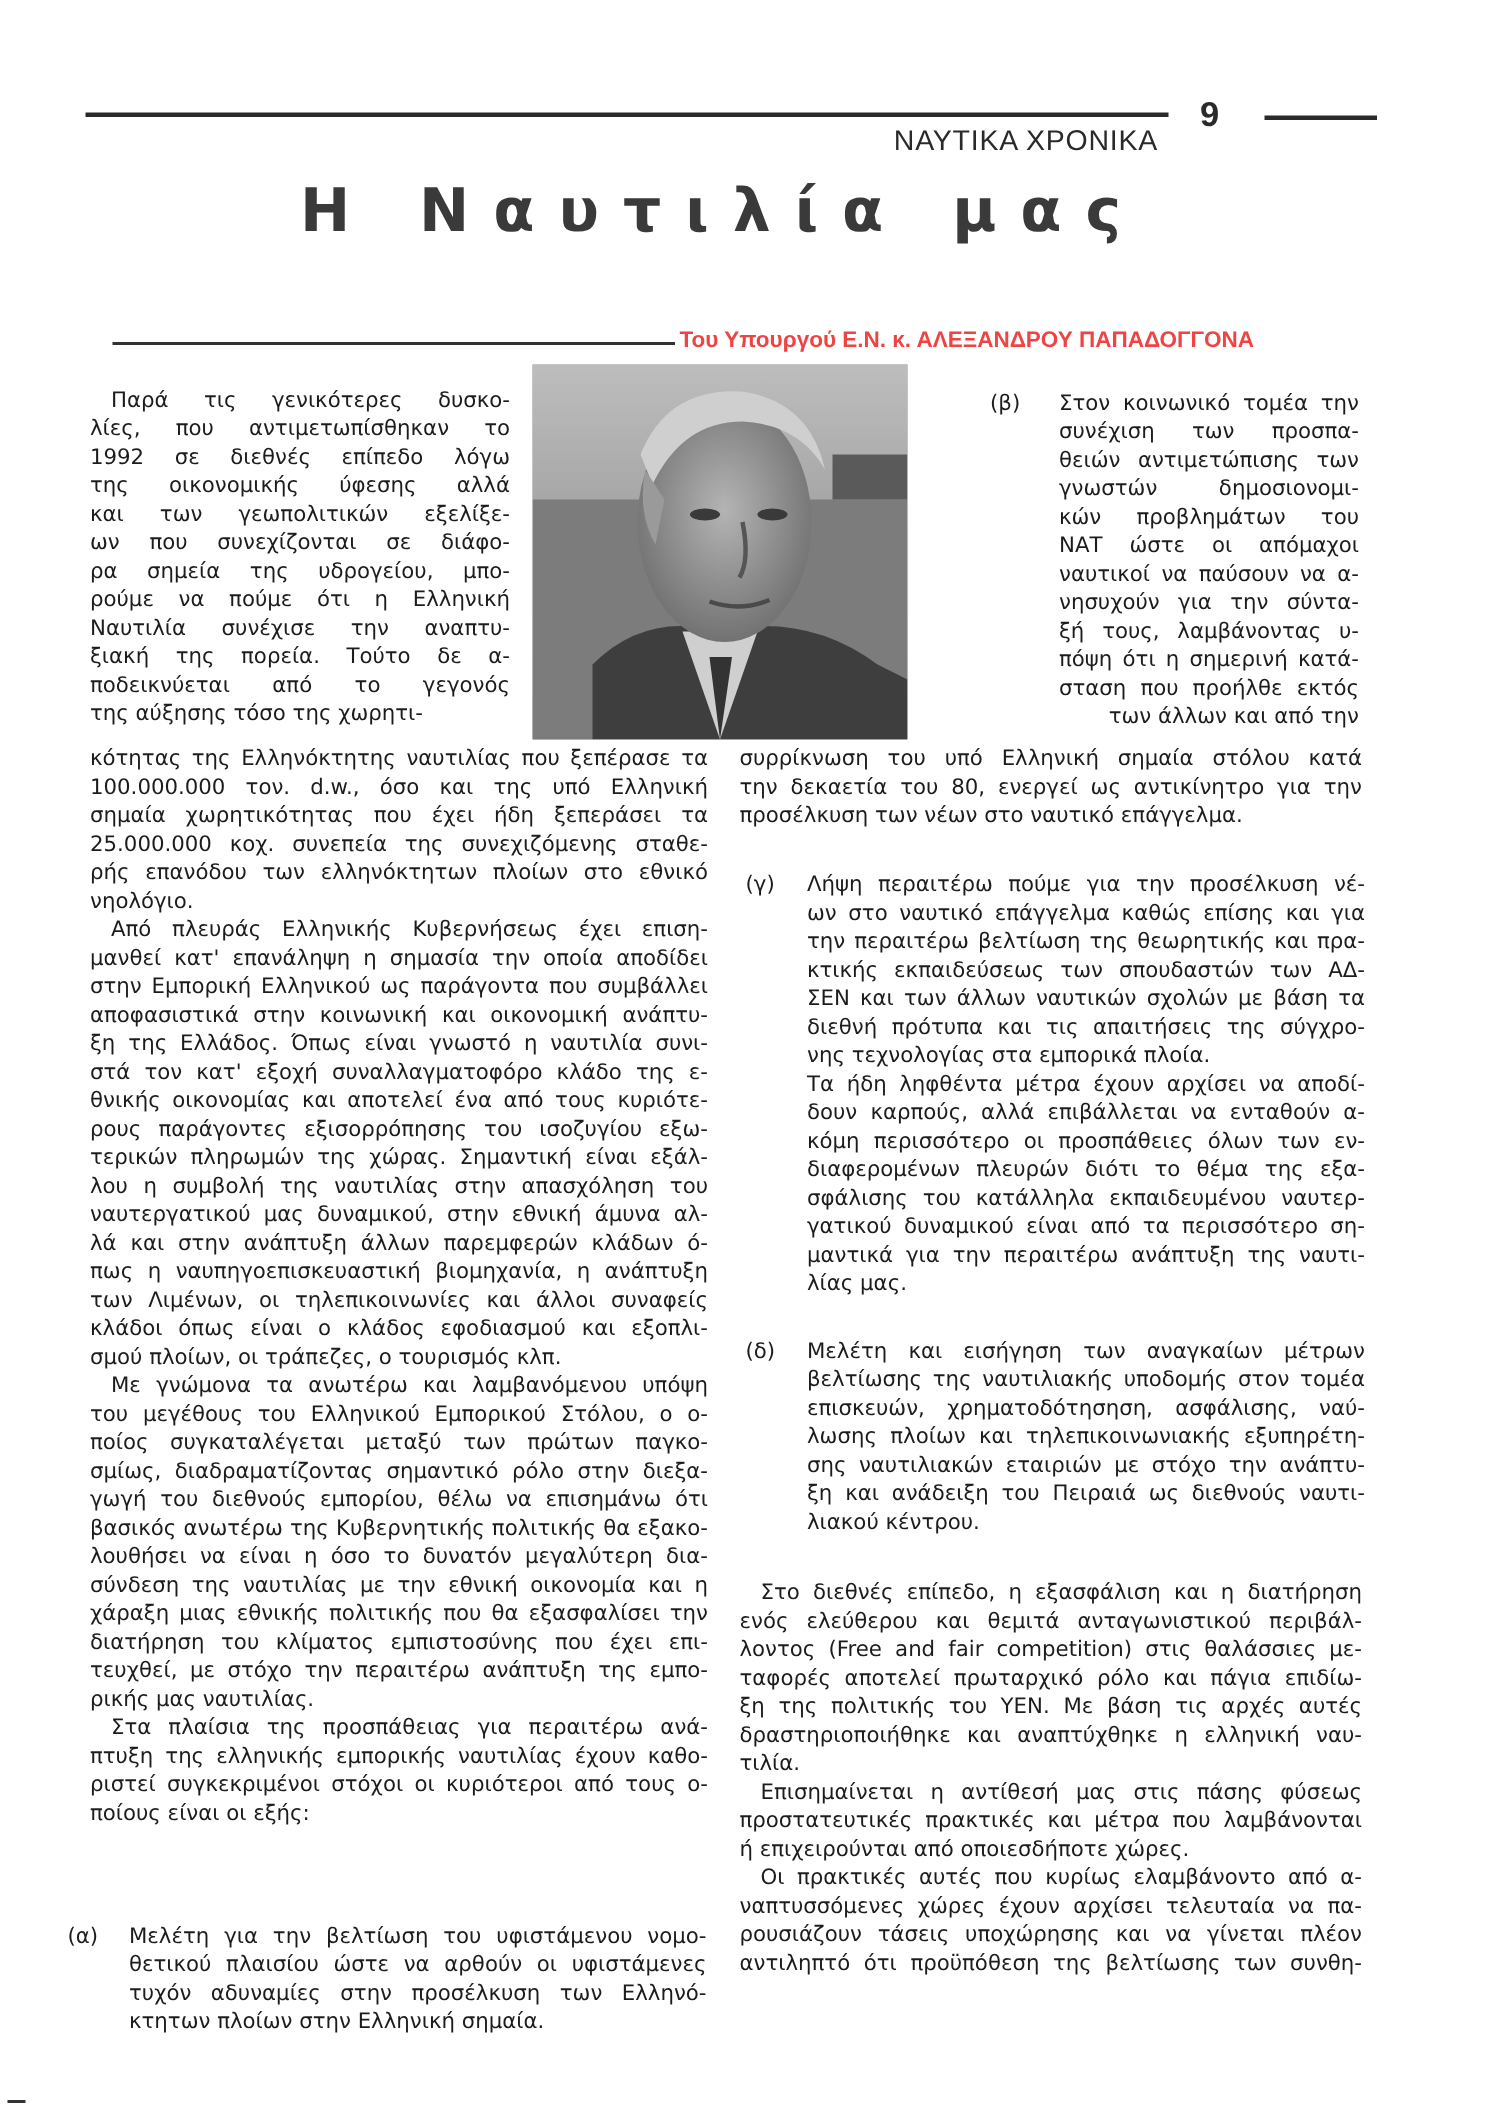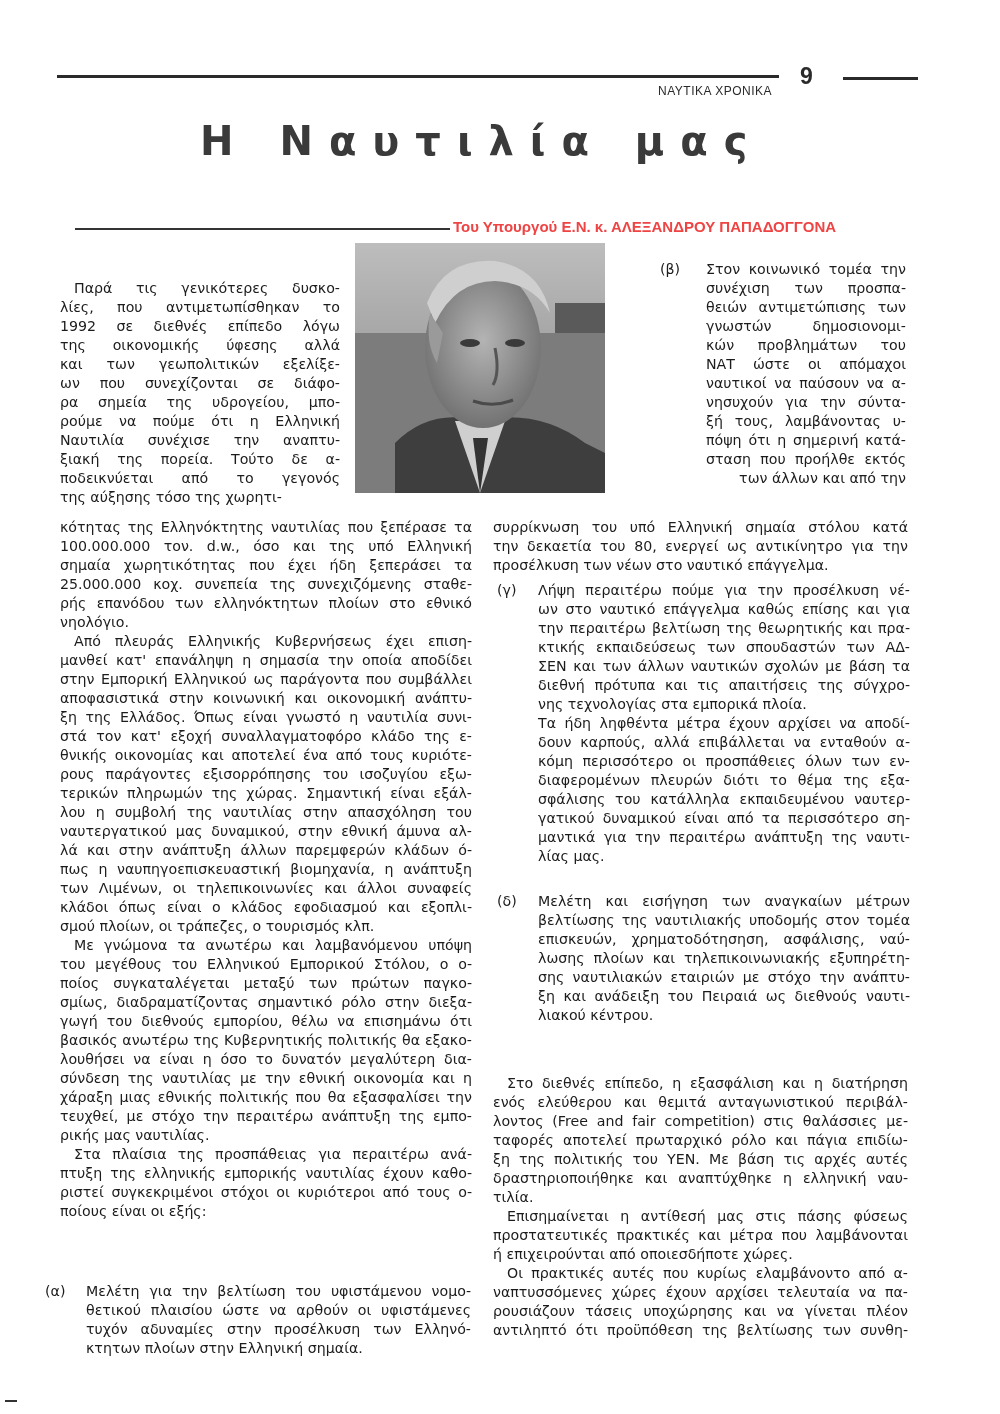--- a/index.html
+++ b/index.html
@@ -4,29 +4,29 @@
 <style>
   html, body { margin: 0; padding: 0; }
   body {
     width: 1000px; height: 1414px; position: relative; overflow: hidden;
     background: #ffffff; color: #1e1e1e;
     font-family: "DejaVu Sans", "Liberation Sans", sans-serif;
   }
   .rule-top-left { position: absolute; left: 57px; top: 75px; width: 722px; height: 3px; background: #2a2a2a; }
   .rule-top-right { position: absolute; left: 843px; top: 77px; width: 75px; height: 3px; background: #2a2a2a; }
   .page-number { position: absolute; left: 800px; top: 63px; font-family: "Liberation Sans", sans-serif; font-weight: bold; font-size: 23px; color: #2a2a2a; }
-  .magazine-name { position: absolute; right: 228px; top: 84px; font-family: "Liberation Sans", sans-serif; font-size: 12px; letter-spacing: 0.5px; color: #2a2a2a; }
+  .magazine-name { position: absolute; right: 228px; top: 84px; font-family: "Liberation Sans", sans-serif; font-size: 19px; letter-spacing: 0.5px; color: #2a2a2a; }
   .title { position: absolute; left: 200px; top: 118px; font-family: "DejaVu Sans", sans-serif; font-weight: bold; font-size: 40px; letter-spacing: 16px; color: #3a3a3a; white-space: nowrap; }
   .byline-rule { position: absolute; left: 75px; top: 228px; width: 375px; height: 1.5px; background: #333; }
   .byline { position: absolute; left: 453px; top: 218px; font-family: "Liberation Sans", sans-serif; font-weight: bold; font-size: 15px; color: #ef4444; white-space: nowrap; }
 
   .photo { position: absolute; left: 355px; top: 243px; width: 250px; height: 250px; overflow: hidden; background: #8e8e8e; }
   .photo svg { display: block; }
 
-  .txt { position: absolute; font-size: 14.2px; line-height: 19px; color: #1c1c1c; margin-top: 21px; }
+  .txt { position: absolute; font-size: 14.2px; line-height: 19px; color: #1c1c1c; }
   .line { display: block; white-space: nowrap; text-align: justify; text-align-last: justify; }
   .line.last { text-align-last: left; }
   .indent { text-indent: 0; padding-left: 14px; }
 
   .col-left-top { left: 60px; top: 258px; width: 280px; }
   .col-left { left: 60px; top: 497px; width: 412px; }
 
   .item { position: absolute; font-size: 14.2px; line-height: 19px; color: #1c1c1c; }
   .item .label { position: absolute; left: 0; top: 0; }
   .item .body { position: absolute; left: 41px; top: 0; }
@@ -115,20 +115,21 @@
     <span class="line last">σμού πλοίων, οι τράπεζες, ο τουρισμός κλπ.</span>
     <span class="line indent">Με γνώμονα τα ανωτέρω και λαμβανόμενου υπόψη</span>
     <span class="line">του μεγέθους του Ελληνικού Εμπορικού Στόλου, ο ο-</span>
     <span class="line">ποίος συγκαταλέγεται μεταξύ των πρώτων παγκο-</span>
     <span class="line">σμίως, διαδραματίζοντας σημαντικό ρόλο στην διεξα-</span>
     <span class="line">γωγή του διεθνούς εμπορίου, θέλω να επισημάνω ότι</span>
     <span class="line">βασικός ανωτέρω της Κυβερνητικής πολιτικής θα εξακο-</span>
     <span class="line">λουθήσει να είναι η όσο το δυνατόν μεγαλύτερη δια-</span>
     <span class="line">σύνδεση της ναυτιλίας με την εθνική οικονομία και η</span>
     <span class="line">χάραξη μιας εθνικής πολιτικής που θα εξασφαλίσει την</span>
+    <span class="line">διατήρηση του κλίματος εμπιστοσύνης που έχει επι-</span>
     <span class="line">τευχθεί, με στόχο την περαιτέρω ανάπτυξη της εμπο-</span>
     <span class="line last">ρικής μας ναυτιλίας.</span>
     <span class="line indent">Στα πλαίσια της προσπάθειας για περαιτέρω ανά-</span>
     <span class="line">πτυξη της ελληνικής εμπορικής ναυτιλίας έχουν καθο-</span>
     <span class="line">ριστεί συγκεκριμένοι στόχοι οι κυριότεροι από τους ο-</span>
     <span class="line last">ποίους είναι οι εξής:</span>
   </div>
 
 <div class="item" style="left:45px; top:1282px; width:430px;">
   <span class="label">(α)</span>

